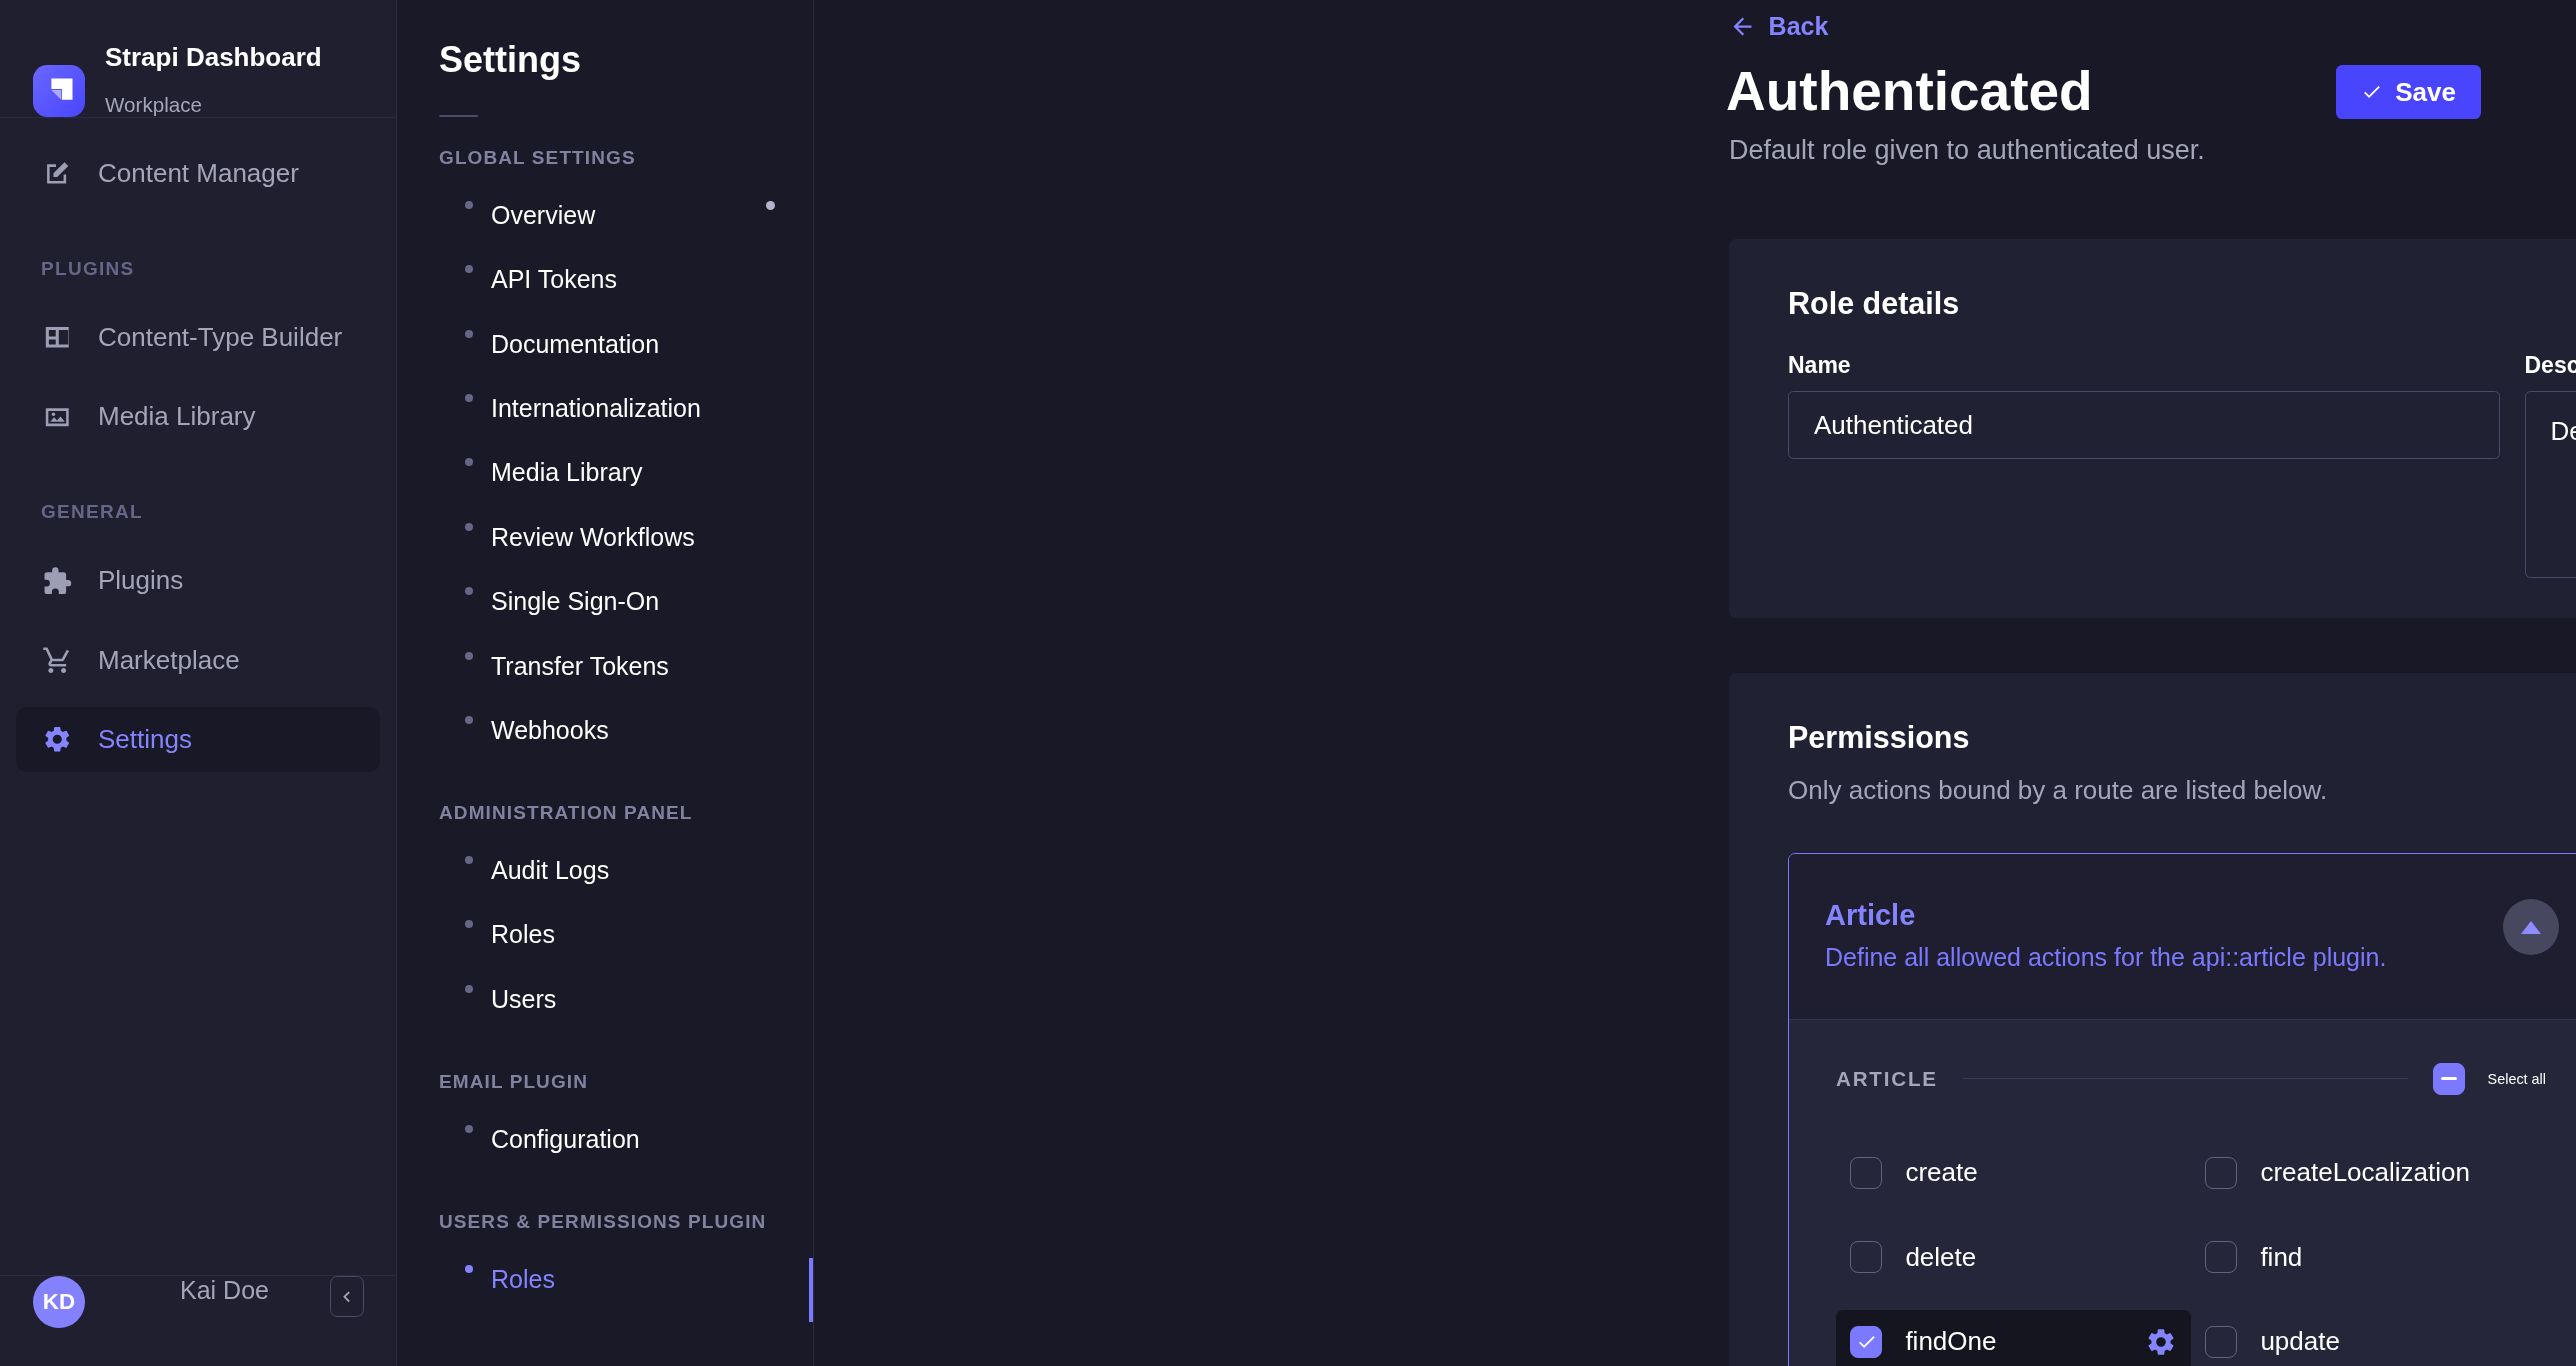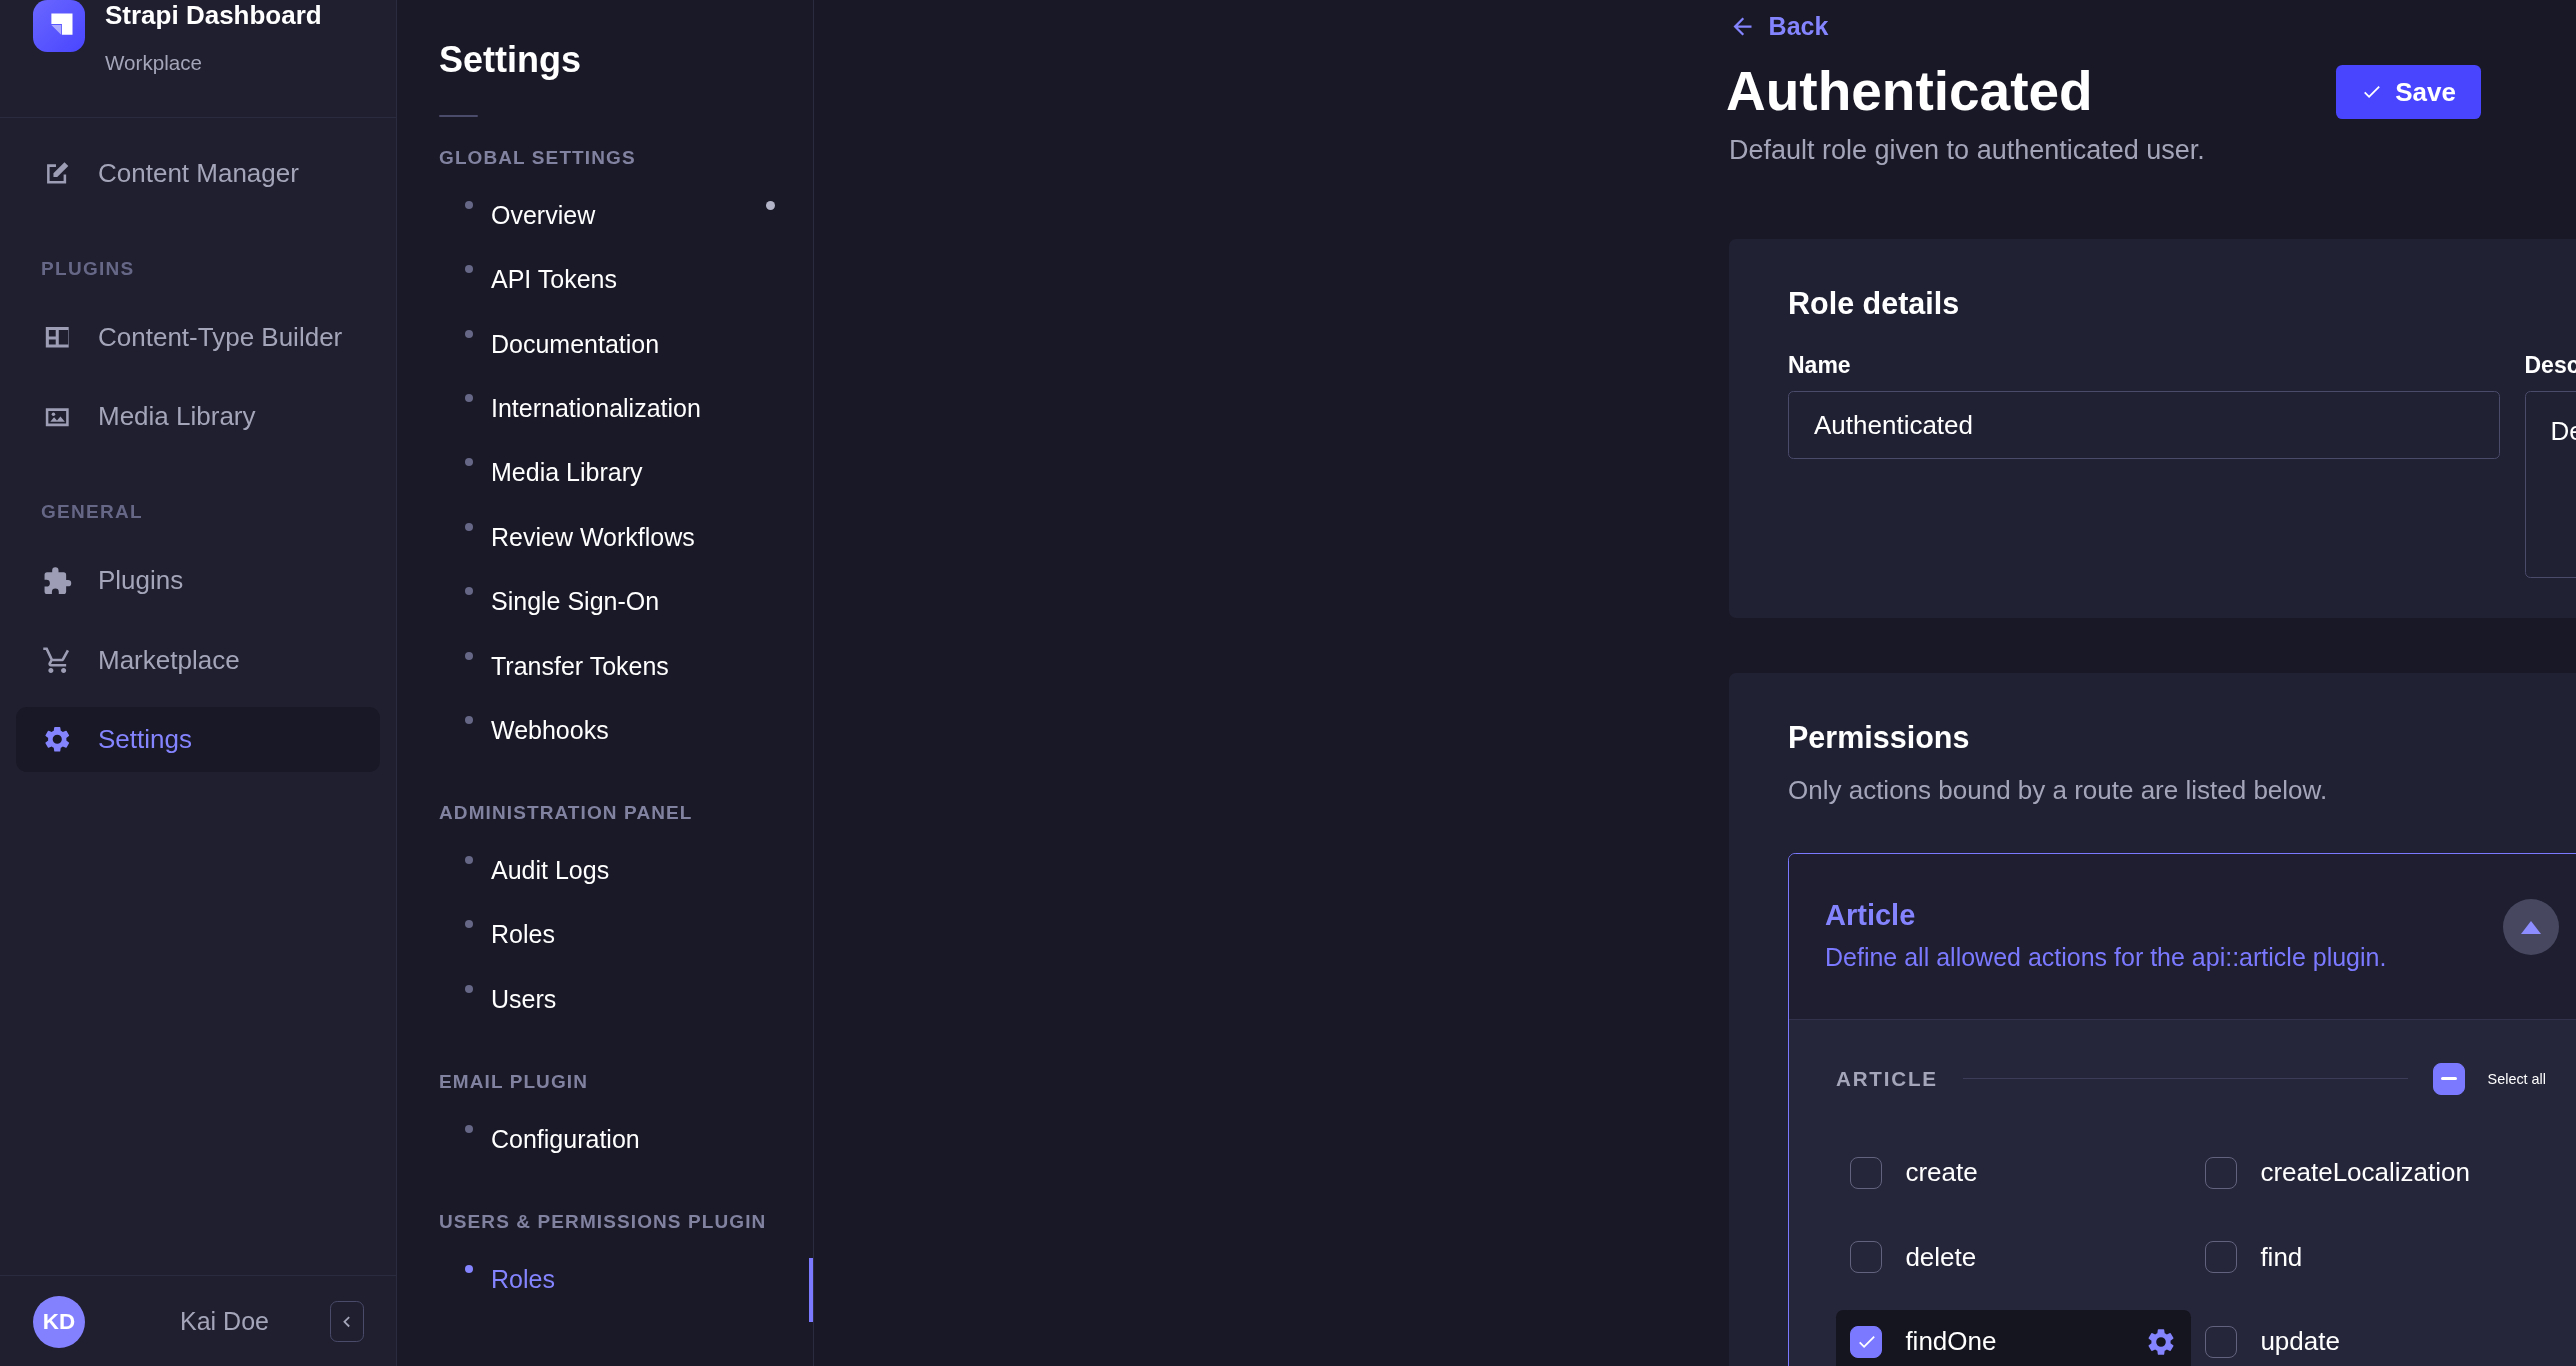--- a/index.html
+++ b/index.html
@@ -8,36 +8,36 @@
     --accent:#7b79ff; --accent2:#8584ff; --primary:#4945ff; --blue:#66b7f1;
   }
   *{box-sizing:border-box;margin:0;padding:0}
   html,body{width:2576px;height:1367px;overflow:hidden}
   body{background:var(--bg);font-family:"Liberation Sans",sans-serif;color:var(--txt);position:relative}
   .icon{display:inline-flex;align-items:center;justify-content:center}
   .icon svg{display:block}
 
   
   .main-nav{position:absolute;left:0;top:0;width:397px;height:1367px;background:var(--nav);border-right:0.9px solid var(--line)}
-  .brand-row{height:118px;display:flex;align-items:flex-start;padding-left:33px;gap:20px;border-bottom:0.9px solid var(--line)}
+  .brand-row{height:118px;display:flex;align-items:flex-end;padding-left:33px;gap:20px;border-bottom:0.9px solid var(--line)}
   .brand-icon{width:52px;height:52px;border-radius:14.4px;background:linear-gradient(135deg,#6a67ff,#4945ff);display:flex;align-items:center;justify-content:center}
   .brand-icon svg{width:39px;height:39px}
   .brand-title{font-size:26px;font-weight:700;line-height:1.2}
   .brand-sub{font-size:20.6px;color:var(--muted);margin-top:20px}
   .nav-body{padding:0 16px}
   .nav-section{margin-top:52px}
   .nav-section.no-heading{margin-top:23px}
   .nav-heading{padding-left:25px;font-size:19px;font-weight:700;letter-spacing:1.3px;color:var(--dim);margin-bottom:25px}
   .nav-items{display:flex;flex-direction:column;gap:14.4px}
   .nav-item{height:65px;display:flex;align-items:center;gap:25px;padding-left:25px;border-radius:10.8px;color:var(--muted);font-size:26px;cursor:pointer}
   .nav-item .icon{width:32px;height:32px;color:#9d9db5}
   .nav-item .icon svg{width:30.5px;height:30.5px}
   .nav-item.active{background:#181826;color:var(--accent2)}
   .nav-item.active .icon{color:var(--accent2)}
-  .user-row{position:absolute;left:0;bottom:0;width:100%;height:92px;border-top:0.9px solid var(--line);display:flex;align-items:center;padding:0 32px 0 33px}
+  .user-row{position:absolute;left:0;bottom:0;width:100%;height:92px;border-top:0.9px solid var(--line);display:flex;align-items:flex-start;padding:0 32px 0 33px}
   .avatar{width:52px;height:52px;border-radius:50%;background:#8481ff;display:flex;align-items:center;justify-content:center;font-size:22.4px;font-weight:700;color:#fff}
   .user-name{margin-left:95px;font-size:25px;color:var(--muted)}
   .collapse-btn{margin-left:auto;width:34px;height:41px;border:0.9px solid var(--border);border-radius:7.2px;display:flex;align-items:center;justify-content:center;color:var(--muted);cursor:pointer}
   .collapse-btn svg{width:21.5px;height:21.5px}
 
   
   .sub-nav{position:absolute;left:397px;top:0;width:417px;height:1367px;background:var(--subnav);border-right:0.9px solid var(--line);padding-top:39px}
   .sub-title{margin-left:42px;font-size:36px;font-weight:700}
   .sub-divider{margin:34px 0 0 42px;width:39px;height:1.8px;background:var(--border);border-radius:1.8px}
   .sub-section{margin-top:36px}

